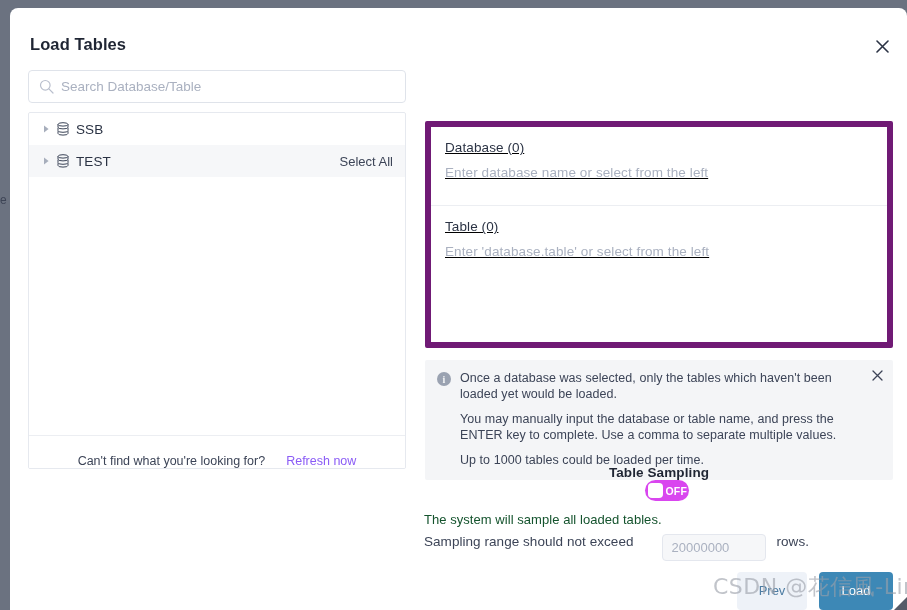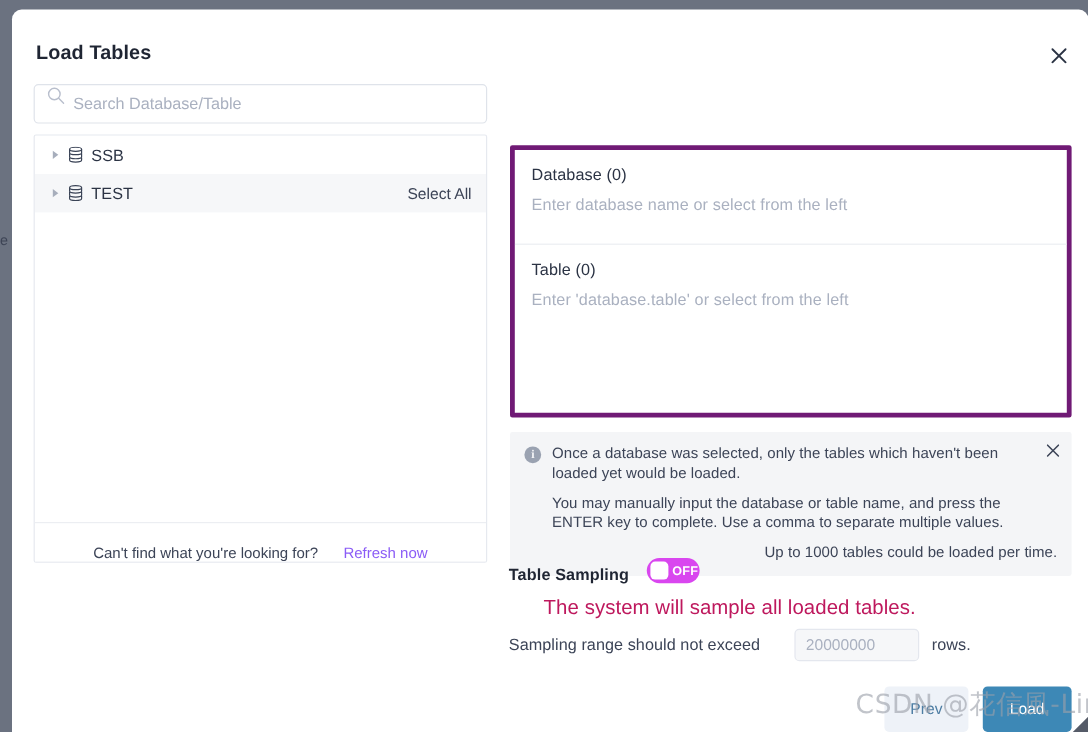--- a/index.html
+++ b/index.html
@@ -60,21 +60,21 @@
     left: 18px; top: 62px;
     width: 380px;
   }
 
   .search-box {
     position: relative;
     width: 378px; height: 33px;
     border: 1px solid #dfe3ea;
     border-radius: 4px;
     background: #fff;
-    display: flex; align-items: flex-start;
+    display: flex; align-items: center;
   }
   .search-icon {
     margin-left: 9px;
     width: 16px; height: 16px;
     color: #b9bfcd;
     flex: 0 0 auto;
     display: flex; align-items: center; justify-content: center;
   }
   .search-input {
     border: none; outline: none;
@@ -149,24 +149,25 @@
 
   
   .right-col {
     position: absolute;
     left: 415px; top: 113px;
     width: 468px;
   }
 
   .selection-box {
     width: 468px; height: 227px;
-    border: 4px solid #701a75;
+    border: 6px solid #701a75;
     border-radius: 2px;
     background: #fff;
     overflow: hidden;
+    text-decoration: underline;
   }
   .sel-section { padding: 13px 14px 0 14px; }
   .sel-section.db { height: 79px; border-bottom: 1px solid #eceef2; }
   .sel-section.tb { height: 147px; }
   .sel-title {
     font-size: 13.5px;
     color: #2b3344;
     margin-bottom: 10px;
     letter-spacing: .1px;
   }
@@ -199,37 +200,37 @@
   }
   .notice p {
     margin: 0;
     font-size: 12.5px;
     line-height: 16px;
     color: #3c4457;
     letter-spacing: .05px;
   }
   .notice .p1 { padding-left: 9px; padding-right: 22px; }
   .notice .p2 { margin-top: 9px; padding-left: 23px; padding-right: 6px; }
-  .notice .p3 { margin-top: 9px; padding-left: 23px; text-align: right; }
+  .notice .p3 { margin-top: 9px; padding-left: 23px; }
   .notice-close {
     position: absolute;
     right: 10px; top: 9px;
     width: 12px; height: 12px;
     color: #3c4457;
     cursor: pointer;
     display: flex; align-items: center; justify-content: center;
   }
 
   
   .sampling {
     position: absolute;
     left: 414px; top: 457px;
     width: 470px;
   }
-  .sampling-head { display: flex; align-items: flex-end; }
+  .sampling-head { display: flex; align-items: center; flex-direction: column; }
   .sampling-title {
     font-size: 13.5px;
     font-weight: bold;
     color: #1f2533;
     letter-spacing: .1px;
   }
   .toggle {
     margin-left: 15px;
     width: 44px; height: 21px;
     border-radius: 11px;
@@ -247,28 +248,27 @@
   .toggle .tlabel {
     color: #ffffff;
     font-size: 10.5px;
     font-weight: bold;
     margin-left: 3px;
     letter-spacing: .2px;
   }
 
   .sampling-line1 {
     margin-top: 11px;
-    font-size: 17px;
-    color: #be185d;
+    font-size: 13px;
+    color: #14532d;
     letter-spacing: .05px;
-    margin-left: 29px;
   }
   .sampling-line2 {
     margin-top: 7px;
-    display: flex; align-items: center;
+    display: flex; align-items: flex-start;
     font-size: 13.5px;
     color: #3c4457;
     letter-spacing: .05px;
   }
   .rows-input {
     margin-left: 28px; margin-right: 11px;
     width: 104px; height: 27px;
     border: 1px solid #e4e7ee;
     border-radius: 4px;
     background: #f6f7f9;

